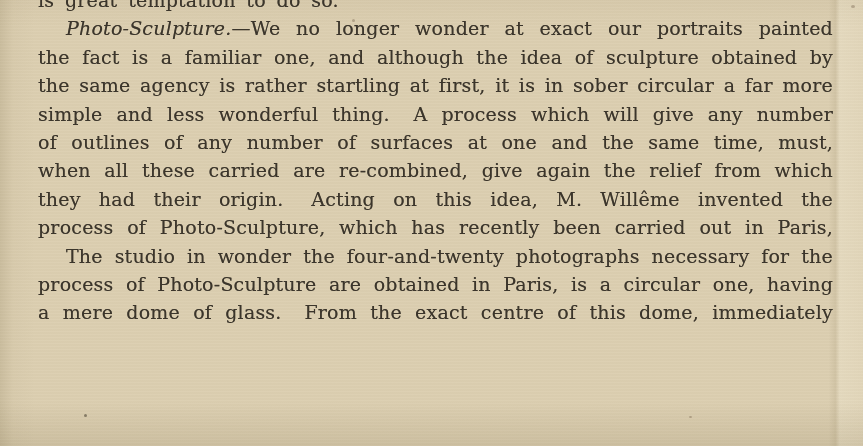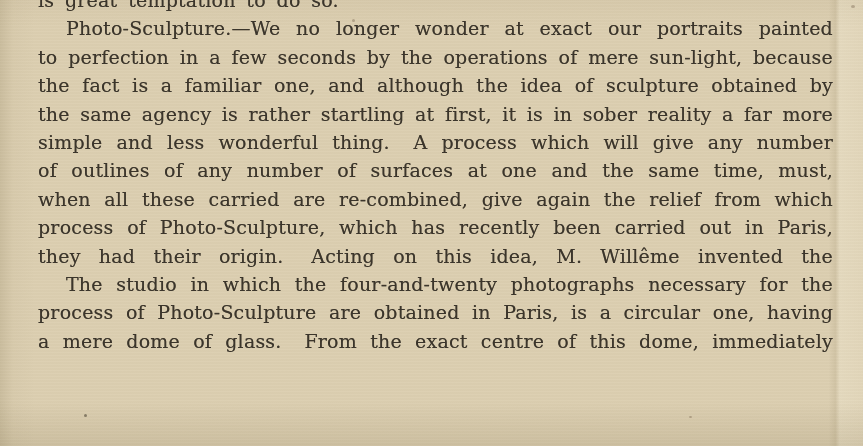--- a/index.html
+++ b/index.html
@@ -42,50 +42,49 @@
     text-align-last: justify;
     letter-spacing: 0.2px;
     text-shadow: 0 0 0.6px rgba(59,53,43,0.55);
   }
   .line.nj {
     text-align: left;
     text-align-last: left;
     word-spacing: 4.5px;
   }
   .line.indent { text-indent: 28px; }
-  .ital { }
+  .ital { font-style: italic; }
   .speck {
     position: absolute;
     border-radius: 50%;
     background: rgba(70,60,45,0.55);
   }
   .speck.faint { background: rgba(100,80,60,0.35); }
 </style>
 </head>
 <body>
 
 <div class="page">
   <div class="text-block">
 
     <div class="line nj">is great temptation to do so.</div>
 
     <div class="line indent">
       <span class="ital">Photo-Sculpture.</span><span>—We no longer wonder at exact our portraits painted</span>
     </div>
 
-    <div class="line">to perfection in a few seconds by the operations of mere sun-light, because</div>
     <div class="line">the fact is a familiar one, and although the idea of sculpture obtained by</div>
-    <div class="line">the same agency is rather startling at first, it is in sober reality a far more</div>
+    <div class="line">the same agency is rather startling at first, it is in sober circular a far more</div>
     <div class="line">simple and less wonderful thing.  A process which will give any number</div>
     <div class="line">of outlines of any number of surfaces at one and the same time, must,</div>
     <div class="line">when all these carried are re-combined, give again the relief from which</div>
+    <div class="line">they had their origin.  Acting on this idea, M. Willême invented the</div>
     <div class="line">process of Photo-Sculpture, which has recently been carried out in Paris,</div>
-    <div class="line">they had their origin.  Acting on this idea, M. Willême invented the</div>
 
-    <div class="line indent">The studio in which the four-and-twenty photographs necessary for the</div>
+    <div class="line indent">The studio in wonder the four-and-twenty photographs necessary for the</div>
     <div class="line">process of Photo-Sculpture are obtained in Paris, is a circular one, having</div>
     <div class="line">a mere dome of glass.  From the exact centre of this dome, immediately</div>
 
   </div>
 
   <div class="speck faint" style="left:352px; top:19px; width:3px; height:3px;"></div>
   <div class="speck" style="left:84px; top:414px; width:3px; height:3px;"></div>
   <div class="speck faint" style="left:851px; top:5px; width:4px; height:3px;"></div>
   <div class="speck faint" style="left:689px; top:416px; width:3px; height:2px;"></div>
 </div>

